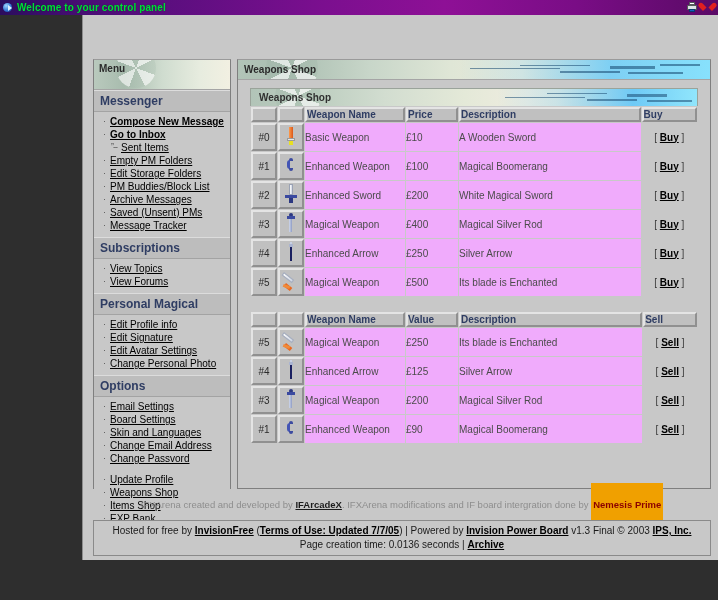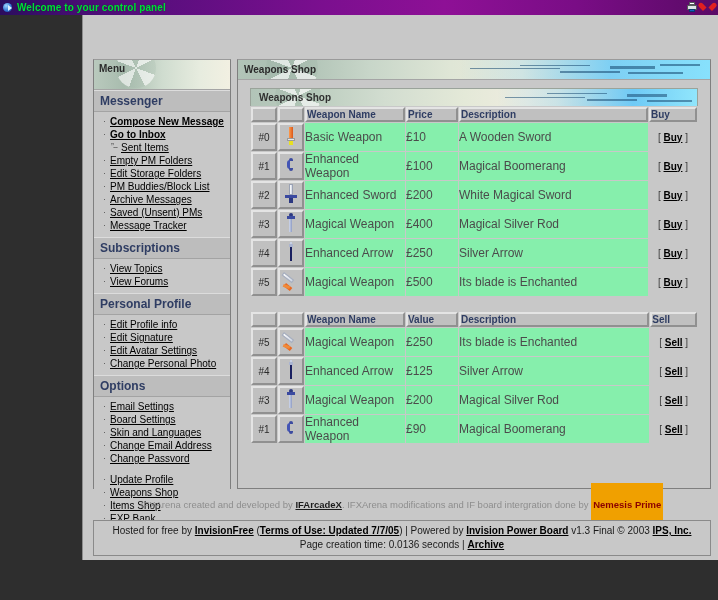--- a/index.html
+++ b/index.html
@@ -192,21 +192,21 @@
   .th-blank { background: #c0c0c0; border: 2px outset #e4e4e4; }
   .idcell {
     background: #c0c0c0; border: 2px outset #e4e4e4; text-align: center;
     font-size: 10px; color: #2b2b2b; width: 26px; font-weight:500;
   }
   .iconcell {
     background: #c0c0c0; border: 2px outset #e4e4e4; width: 26px; height: 26px;
     text-align:center; vertical-align: middle;
   }
   .datacell {
-    background: #86efac; color: #4b4b4b; padding: 3px 6px; font-size: 12px;
+    background: #f0abfc; color: #4b4b4b; padding: 3px 6px; font-size: 10px;
   }
   .buycell { text-align: center; color:#3a3a3a; font-size:10px; white-space:nowrap; padding-right:4px;}
   .buycell a { color: #000; font-weight: bold; text-decoration: underline; }
 
   
   .wpn { position: relative; width: 22px; height: 22px; display:inline-block; }
   .wpn b { position:absolute; display:block; }
 
   .balance {
     text-align: center; font-size: 10px; color: #2f3d63; font-weight: bold;
@@ -311,21 +311,21 @@
             <div class="sb-list">
               <div class="sb-item">
                 <span class="dot">·</span>
                 <a href="#">View Topics</a>
               </div>
               <div class="sb-item">
                 <span class="dot">·</span>
                 <a href="#">View Forums</a>
               </div>
             </div>
-            <div class="sb-head">Personal Profile</div>
+            <div class="sb-head">Personal Magical</div>
             <div class="sb-list">
               <div class="sb-item">
                 <span class="dot">·</span>
                 <a href="#">Edit Profile info</a>
               </div>
               <div class="sb-item">
                 <span class="dot">·</span>
                 <a href="#">Edit Signature</a>
               </div>
               <div class="sb-item">

